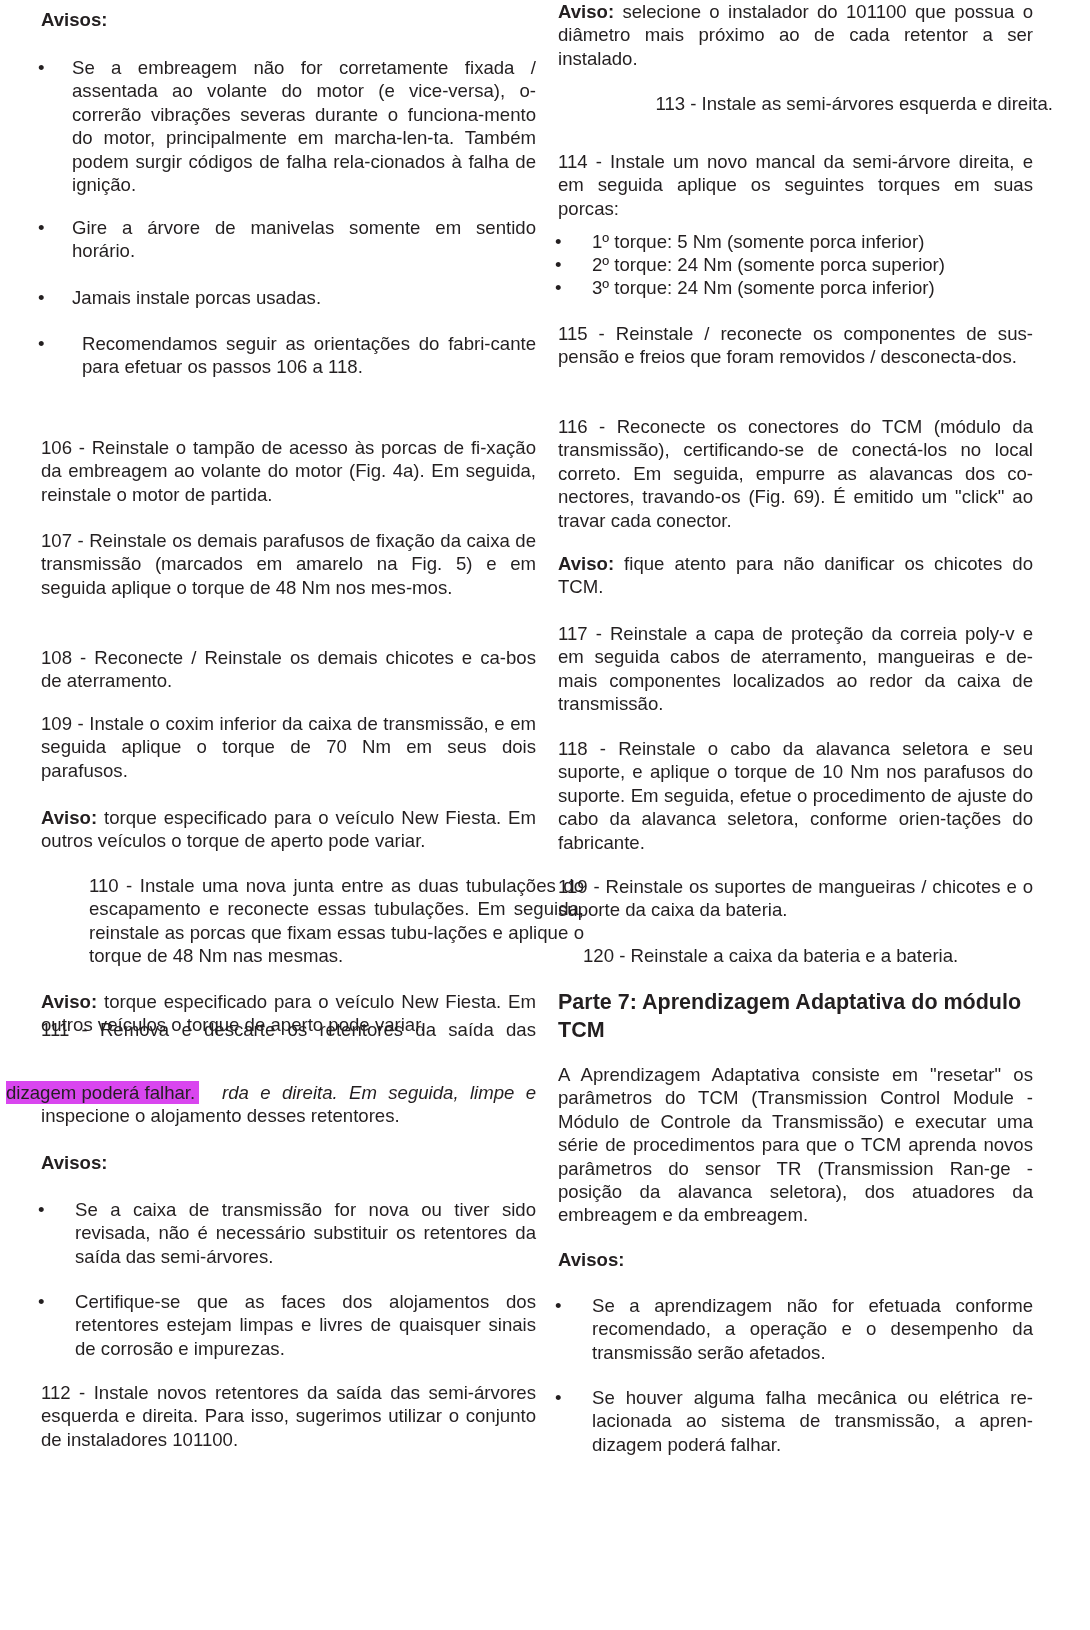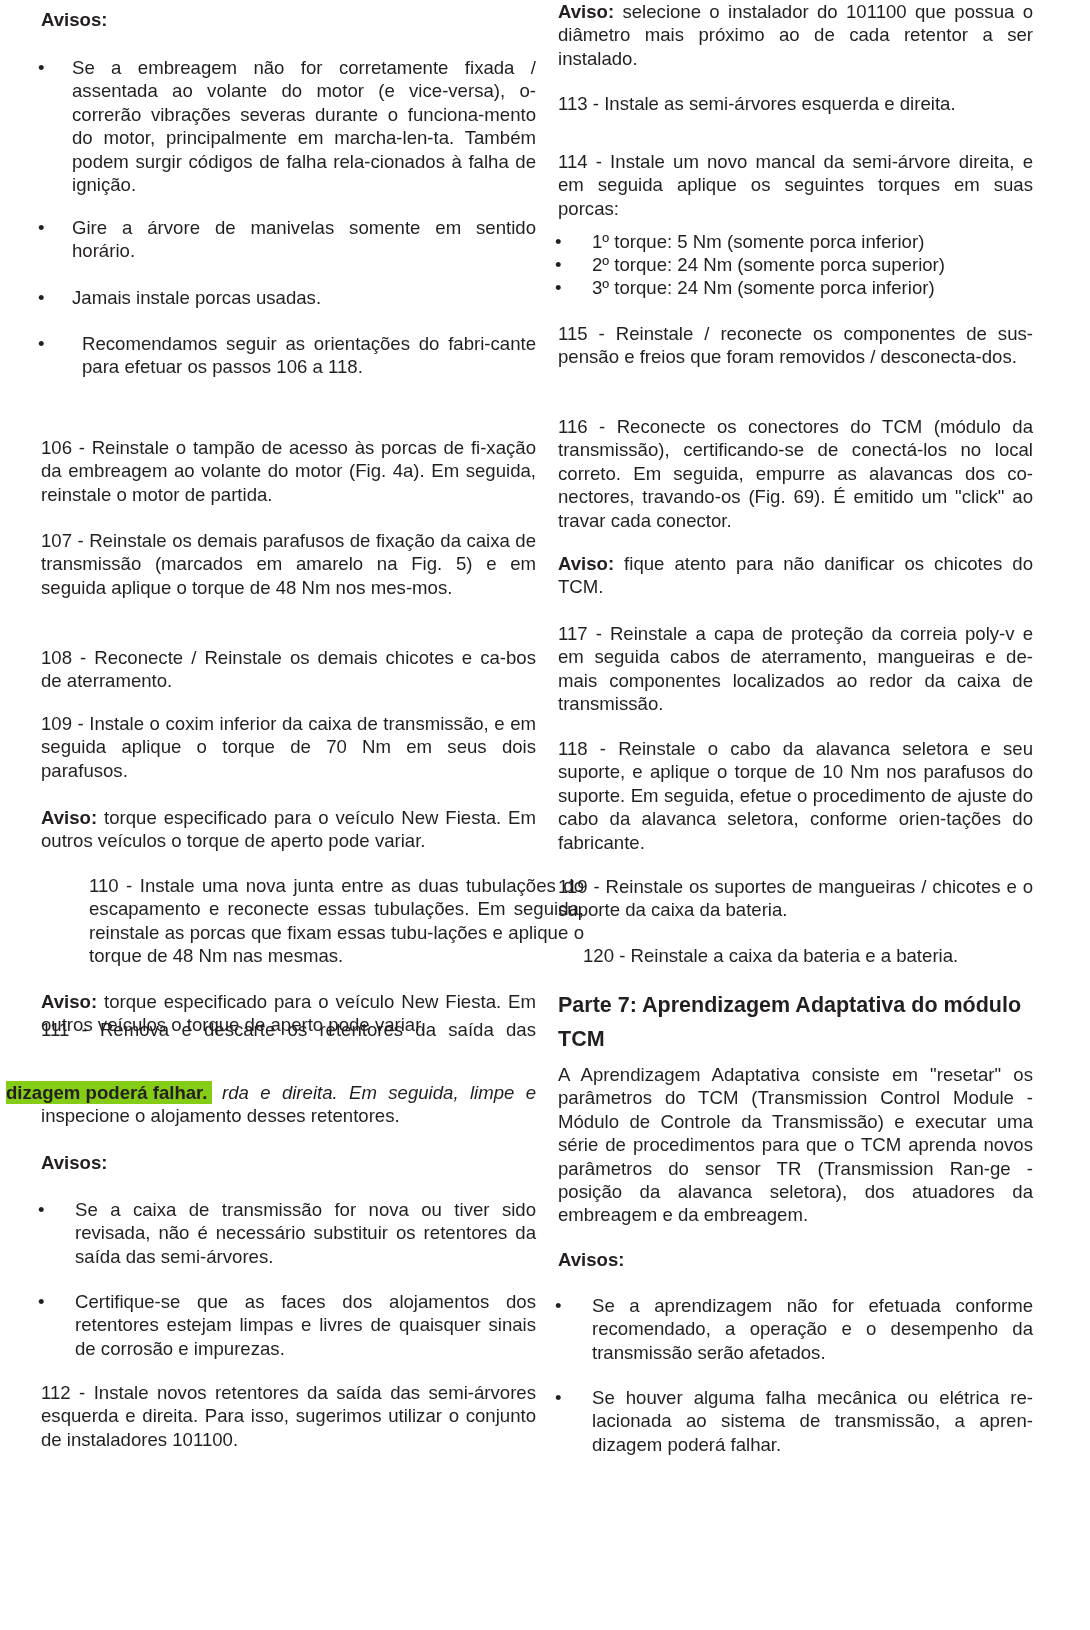--- a/index.html
+++ b/index.html
@@ -8,28 +8,28 @@
     font-family: "Liberation Sans", sans-serif; color: #231f20;
     font-size: 18.6px; line-height: 23.4px;
   }
   .col { position: absolute; top: 0; width: 495px; }
   .col-left { left: 41px; }
   .col-right { left: 580px; }
   .blk { position: absolute; left: 0; width: 495px; margin: 0; text-align: justify; }
   .blk.nojust { text-align: left; }
   .blk.last-left { text-align-last: left; }
   .bold { font-weight: bold; }
-  .heading { font-weight: bold; font-size: 21.5px; line-height: 34px; }
+  .heading { font-weight: bold; font-size: 21.5px; line-height: 28px; }
   .bullet { position: absolute; left: 0; width: 495px; }
   .bullet .dot { position: absolute; left: -3px; top: 0; width: 14px; text-align: left; }
   .bullet .txt { margin-left: 34px; text-align: justify; text-align-last: left; display: block; }
   .bullet.compact .txt { text-align: left; }
   .overlay {
     position: absolute; left: 6px; top: 1081px; white-space: nowrap;
-    background: #84cc16; padding-right: 4px; font-weight: bold;
+    background: #d946ef; padding-right: 4px;
   }
   .overlay-tail { position: absolute; left: 222px; top: 1081px; white-space: nowrap; font-style: italic; }
 </style>
 </head>
 <body>
 
 <div class="col col-left">
 
   <p class="blk bold" style="top:8px;">Avisos:</p>
 
@@ -92,21 +92,21 @@
 <span class="overlay-tail" style="left:222px;">
   <span style="display:inline-block; width:314px; text-align:justify; text-align-last:justify;">rda e direita. Em seguida, limpe e</span>
 </span>
 
 <div class="col col-right">
 
   <p class="blk last-left" style="top:0px; left:-22px; width:475px;">
     <span class="bold">Aviso:</span><span> selecione o instalador do 101100 que possua o diâmetro mais próximo ao de cada retentor a ser instalado.</span>
   </p>
 
-  <p class="blk nojust" style="top:92px; left:-22px;">113 - Instale as semi-árvores esquerda e direita.</p>
+  <p class="blk nojust" style="top:92px; left:-22px;text-align:right;">113 - Instale as semi-árvores esquerda e direita.</p>
   <p class="blk last-left" style="top:150px; left:-22px; width:475px;">114 - Instale um novo mancal da semi-árvore direita, e em seguida aplique os seguintes torques em suas porcas:</p>
 
   <div class="bullet compact" style="top:230px; left:-22px;">
     <span class="dot">•</span>
     <span class="txt">1º torque: 5 Nm (somente porca inferior)</span>
   </div>
   <div class="bullet compact" style="top:253px; left:-22px;">
     <span class="dot">•</span>
     <span class="txt">2º torque: 24 Nm (somente porca superior)</span>
   </div>

